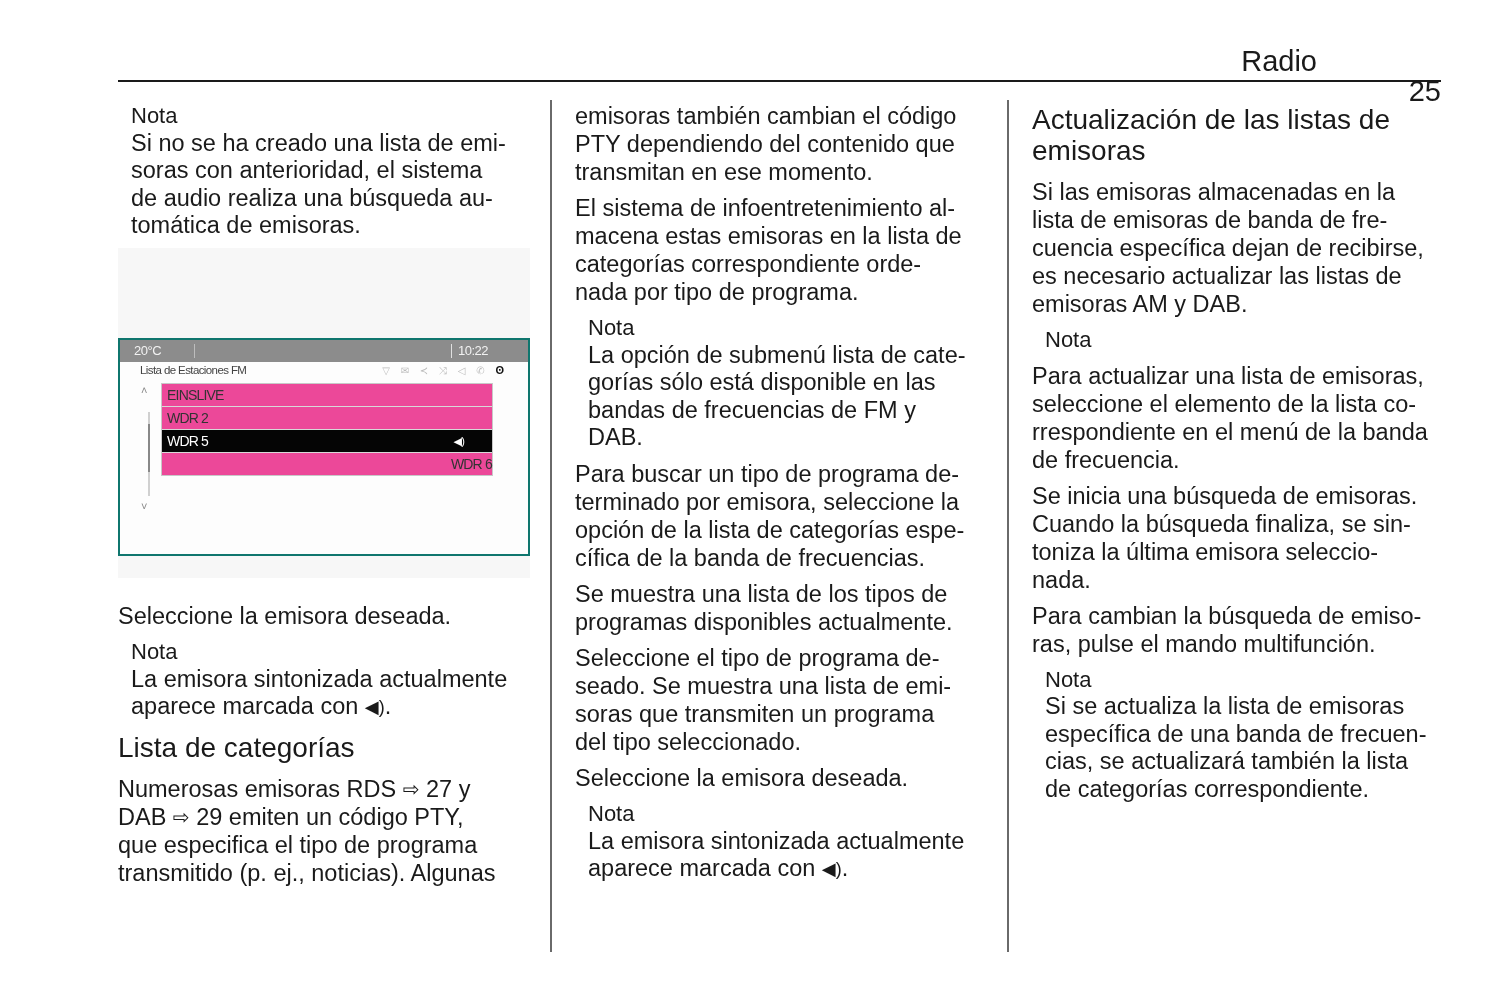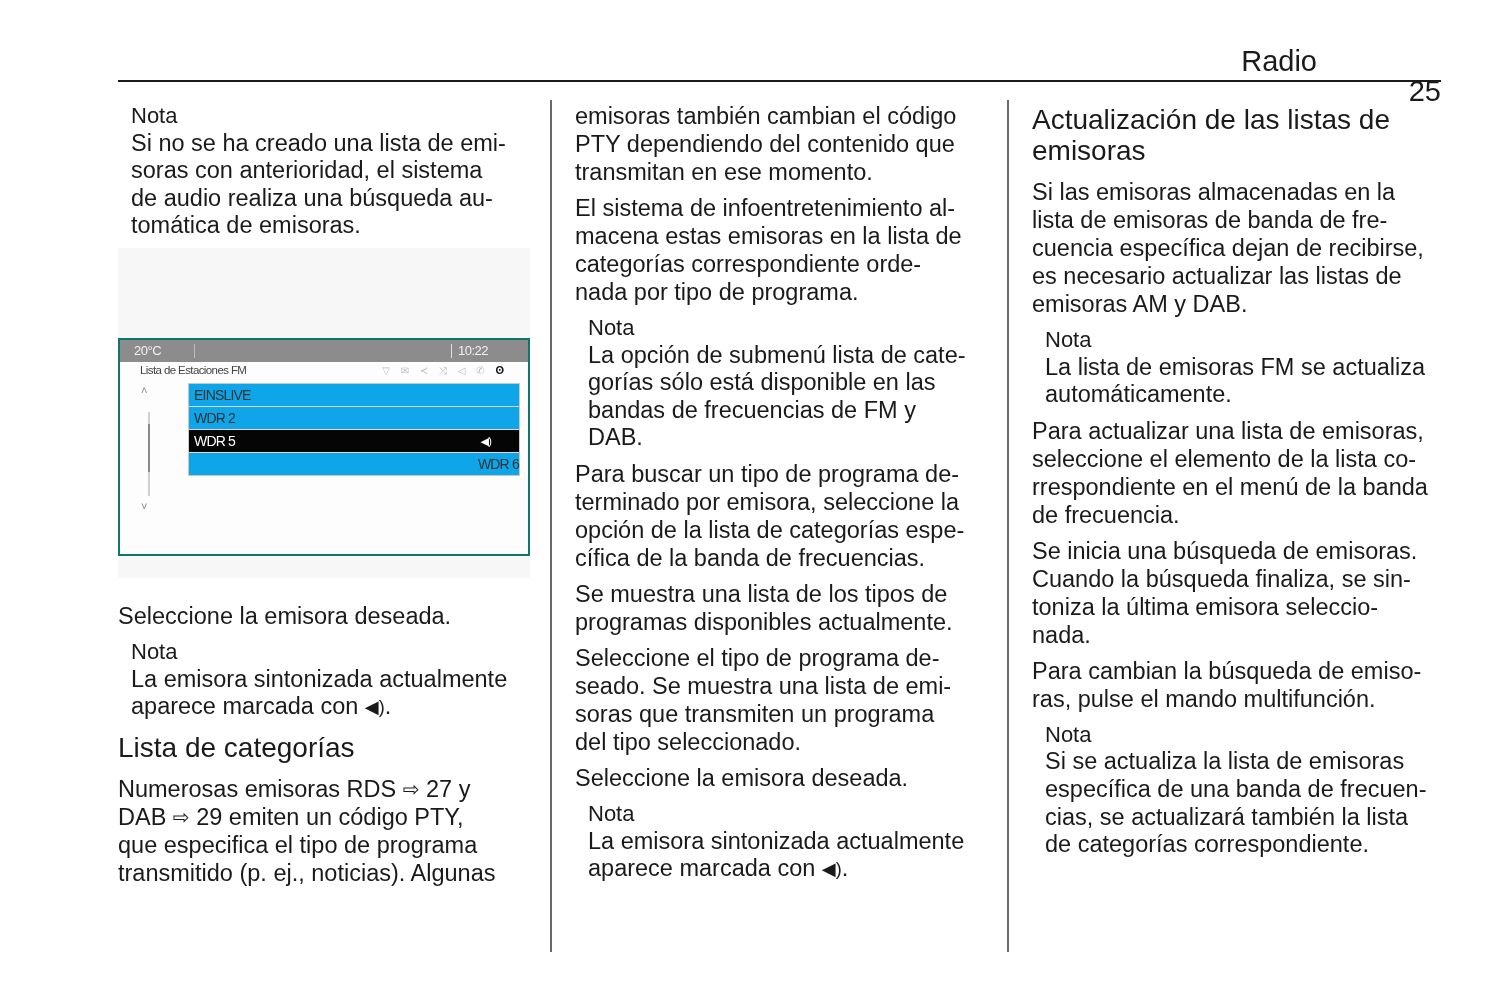--- a/index.html
+++ b/index.html
@@ -151,24 +151,24 @@
     .scroll-track {
       position: absolute; left: 28px; top: 72px;
       width: 2px; height: 84px; background: #d0d0d0;
     }
     .scroll-thumb {
       position: absolute; left: 28px; top: 84px;
       width: 2px; height: 48px; background: #888;
     }
     .station-list {
       position: absolute;
-      left: 68px; top: 43px;
+      left: 41px; top: 43px;
       width: 330px;
       border: 1px solid #c8c8c8;
-      background: #0ea5e9;
+      background: #ec4899;
     }
     .station-row {
       position: relative;
       height: 22px;
       line-height: 22px;
       border-bottom: 1px solid #d8d8d8;
       padding-left: 5px;
       font-size: 14px;
       color: #333;
       letter-spacing: -0.8px;
@@ -292,22 +292,20 @@
 <div class="col col-3">
   <div class="heading">Actualización de las listas de
 emisoras</div>
   <div class="para">Si las emisoras almacenadas en la
 lista de emisoras de banda de fre-
 cuencia específica dejan de recibirse,
 es necesario actualizar las listas de
 emisoras AM y DAB.</div>
   <div class="note">
     <div class="note-title">Nota</div>
-    <div class="note-body">La lista de emisoras FM se actualiza
-automáticamente.</div>
   </div>
   <div class="para">Para actualizar una lista de emisoras,
 seleccione el elemento de la lista co-
 rrespondiente en el menú de la banda
 de frecuencia.</div>
   <div class="para">Se inicia una búsqueda de emisoras.
 Cuando la búsqueda finaliza, se sin-
 toniza la última emisora seleccio-
 nada.</div>
   <div class="para">Para cambian la búsqueda de emiso-

